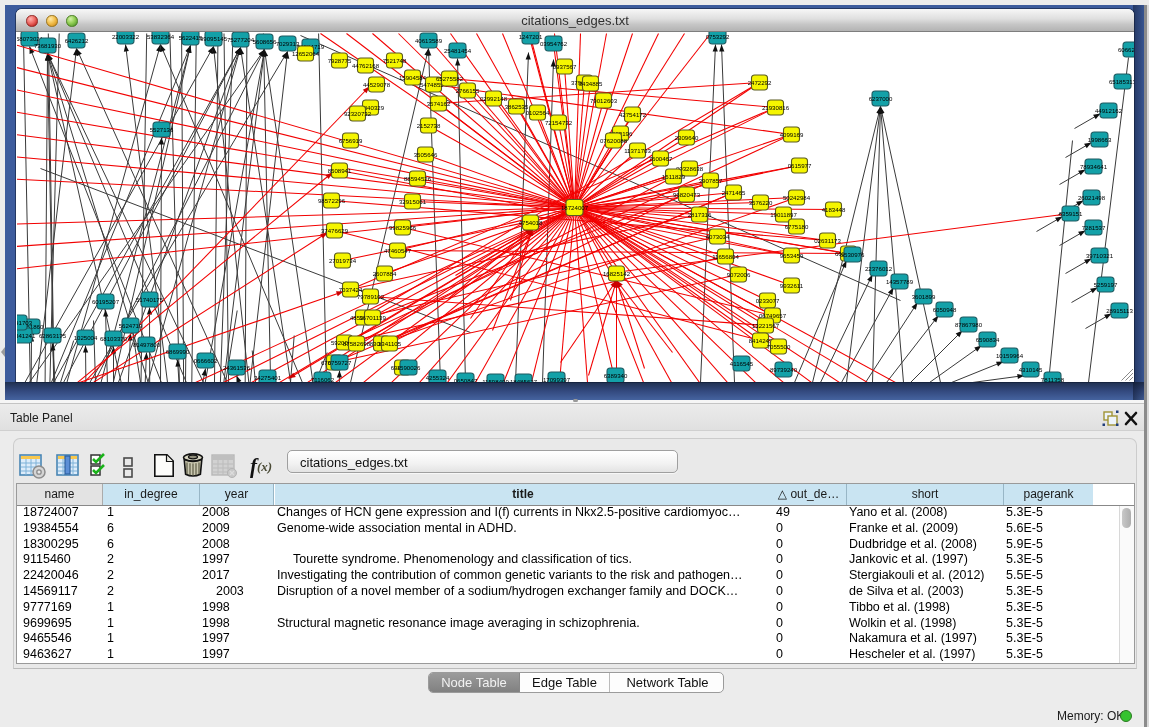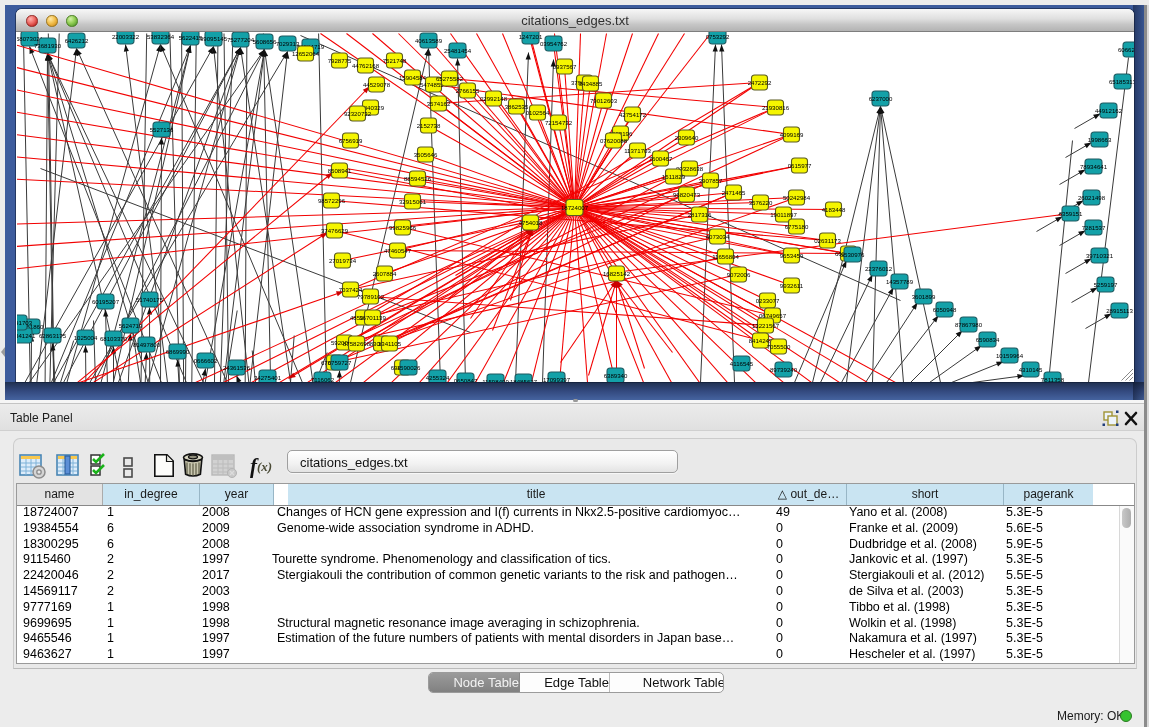--- a/index.html
+++ b/index.html
@@ -42,21 +42,21 @@
 .hcell { position:absolute; top:0; height:21px; background:#c9e4f2; border-right:1px solid #98b6c6; font-size:12px; color:#1a1a1a; text-align:center; line-height:21px; }
 .trow { position:absolute; left:0; width:1119px; height:16px; font-size:12.5px; color:#000; }
 .trow span { position:absolute; top:0; white-space:nowrap; }
 
 
 #sbar { left:1119px; top:506px; width:15px; height:157px; background:#fafafa; border-left:1px solid #d8d8d8; }
 #sthumb { left:1122px; top:508px; width:9px; height:20px; background:linear-gradient(90deg,#c8c8c8,#adadad); border-radius:5px; }
 
 
 #tabs { left:428px; top:672px; width:296px; height:21px; border:1px solid #9b9b9b; border-radius:5px; background:#fdfdfd; overflow:hidden; box-shadow:inset 0 1px 0 #fff; }
-#tabs .seg { position:absolute; top:0; height:21px; font-size:13px; line-height:20px; text-align:right; color:#111; }
+#tabs .seg { position:absolute; top:0; height:21px; font-size:13px; line-height:20px; text-align:center; color:#111; }
 #seg1 { left:0; width:91px; background:linear-gradient(#9b9b9b,#7e7e7e); color:#f2f2f2 !important; border-right:1px solid #868686; }
 #seg2 { left:91px; width:90px; border-right:1px solid #bbb; }
 #seg3 { left:181px; width:115px; }
 
 #mem { left:1057px; top:709px; font-size:12px; color:#1a1a1a; }
 #memdot { left:1120px; top:710px; width:12px; height:12px; border-radius:50%; background:#35c32f; border:1px solid #2c7a22; }
 </style></head>
 <body>
 <div id="stage">
 <div class="abs" id="blue">
@@ -848,74 +848,75 @@
     <polygon points="0,2 3,7 6,2"></polygon>
   </g>
 </svg>
 <div class="abs" id="combo">
       <div class="ct">citations_edges.txt</div>
     </div>
 <div class="abs" id="table">
   <div class="hcell" style="left:0px; width:86px; background:#e3e3e3; border-right:1px solid #ababab;">name</div>
   <div class="hcell" style="left:86px; width:97px;">in_degree</div>
   <div class="hcell" style="left:183px; width:74px;">year</div>
-  <div class="hcell" style="left:271px; width:497px;">title</div>
+  <div class="hcell" style="left:258px; width:497px;font-weight:bold;">title</div>
   <div class="hcell" style="left:754px; width:76px;">△ out_de…</div>
   <div class="hcell" style="left:830px; width:157px;">short</div>
   <div class="hcell" style="left:987px; width:89px; border-right:none;">pagerank</div>
   <div style="position:absolute; left:0; top:21px; width:1117px; height:1px; background:#888;"></div>
 </div>
 <div class="trow" style="top:505px">
 <span style="left:23px">18724007</span>
 <span style="left:107px">1</span>
 <span style="left:202px">2008</span>
 <span style="left:277px">Changes of HCN gene expression and I(f) currents in Nkx2.5-positive cardiomyoc…</span>
 <span style="left:776px">49</span>
 <span style="left:849px">Yano et al. (2008)</span>
 <span style="left:1006px">5.3E-5</span>
 </div>
 <div class="trow" style="top:520.8px">
 <span style="left:23px">19384554</span>
 <span style="left:107px">6</span>
 <span style="left:202px">2009</span>
-<span style="left:277px">Genome-wide association syndrome in ADHD.</span>
+<span style="left:277px">Genome-wide association mental in ADHD.</span>
 <span style="left:776px">0</span>
 <span style="left:849px">Franke et al. (2009)</span>
 <span style="left:1006px">5.6E-5</span>
 </div>
 <div class="trow" style="top:536.5999999999999px">
 <span style="left:23px">18300295</span>
 <span style="left:107px">6</span>
 <span style="left:202px">2008</span>
 <span style="left:776px">0</span>
 <span style="left:849px">Dudbridge et al. (2008)</span>
 <span style="left:1006px">5.9E-5</span>
 </div>
 <div class="trow" style="top:552.3999999999999px">
 <span style="left:23px">9115460</span>
 <span style="left:107px">2</span>
 <span style="left:202px">1997</span>
-<span style="left:272px">Tourette syndrome. Phenomenology and classification of tics.</span>
+<span style="left:293px">Tourette syndrome. Phenomenology and classification of tics.</span>
 <span style="left:776px">0</span>
 <span style="left:849px">Jankovic et al. (1997)</span>
 <span style="left:1006px">5.3E-5</span>
 </div>
 <div class="trow" style="top:568.1999999999998px">
 <span style="left:23px">22420046</span>
 <span style="left:107px">2</span>
 <span style="left:202px">2017</span>
-<span style="left:277px">Stergiakouli the contribution of common genetic variants to the risk and pathogen…</span>
+<span style="left:277px">Investigating the contribution of common genetic variants to the risk and pathogen…</span>
 <span style="left:776px">0</span>
 <span style="left:849px">Stergiakouli et al. (2012)</span>
 <span style="left:1006px">5.5E-5</span>
 </div>
 <div class="trow" style="top:583.9999999999998px">
 <span style="left:23px">14569117</span>
 <span style="left:107px">2</span>
-<span style="left:202px">2003</span>
+<span style="left:216px">2003</span>
+<span style="left:277px">Disruption of a novel member of a sodium/hydrogen exchanger family and DOCK…</span>
 <span style="left:776px">0</span>
 <span style="left:849px">de Silva et al. (2003)</span>
 <span style="left:1006px">5.3E-5</span>
 </div>
 <div class="trow" style="top:599.7999999999997px">
 <span style="left:23px">9777169</span>
 <span style="left:107px">1</span>
 <span style="left:202px">1998</span>
 <span style="left:776px">0</span>
 <span style="left:849px">Tibbo et al. (1998)</span>
@@ -927,21 +928,20 @@
 <span style="left:202px">1998</span>
 <span style="left:277px">Structural magnetic resonance image averaging in schizophrenia.</span>
 <span style="left:776px">0</span>
 <span style="left:849px">Wolkin et al. (1998)</span>
 <span style="left:1006px">5.3E-5</span>
 </div>
 <div class="trow" style="top:631.3999999999996px">
 <span style="left:23px">9465546</span>
 <span style="left:107px">1</span>
 <span style="left:202px">1997</span>
-<span style="left:277px">Estimation of the future numbers of patients with mental disorders in Japan base…</span>
 <span style="left:776px">0</span>
 <span style="left:849px">Nakamura et al. (1997)</span>
 <span style="left:1006px">5.3E-5</span>
 </div>
 <div class="trow" style="top:647.1999999999996px">
 <span style="left:23px">9463627</span>
 <span style="left:107px">1</span>
 <span style="left:202px">1997</span>
 <span style="left:776px">0</span>
 <span style="left:849px">Hescheler et al. (1997)</span>

